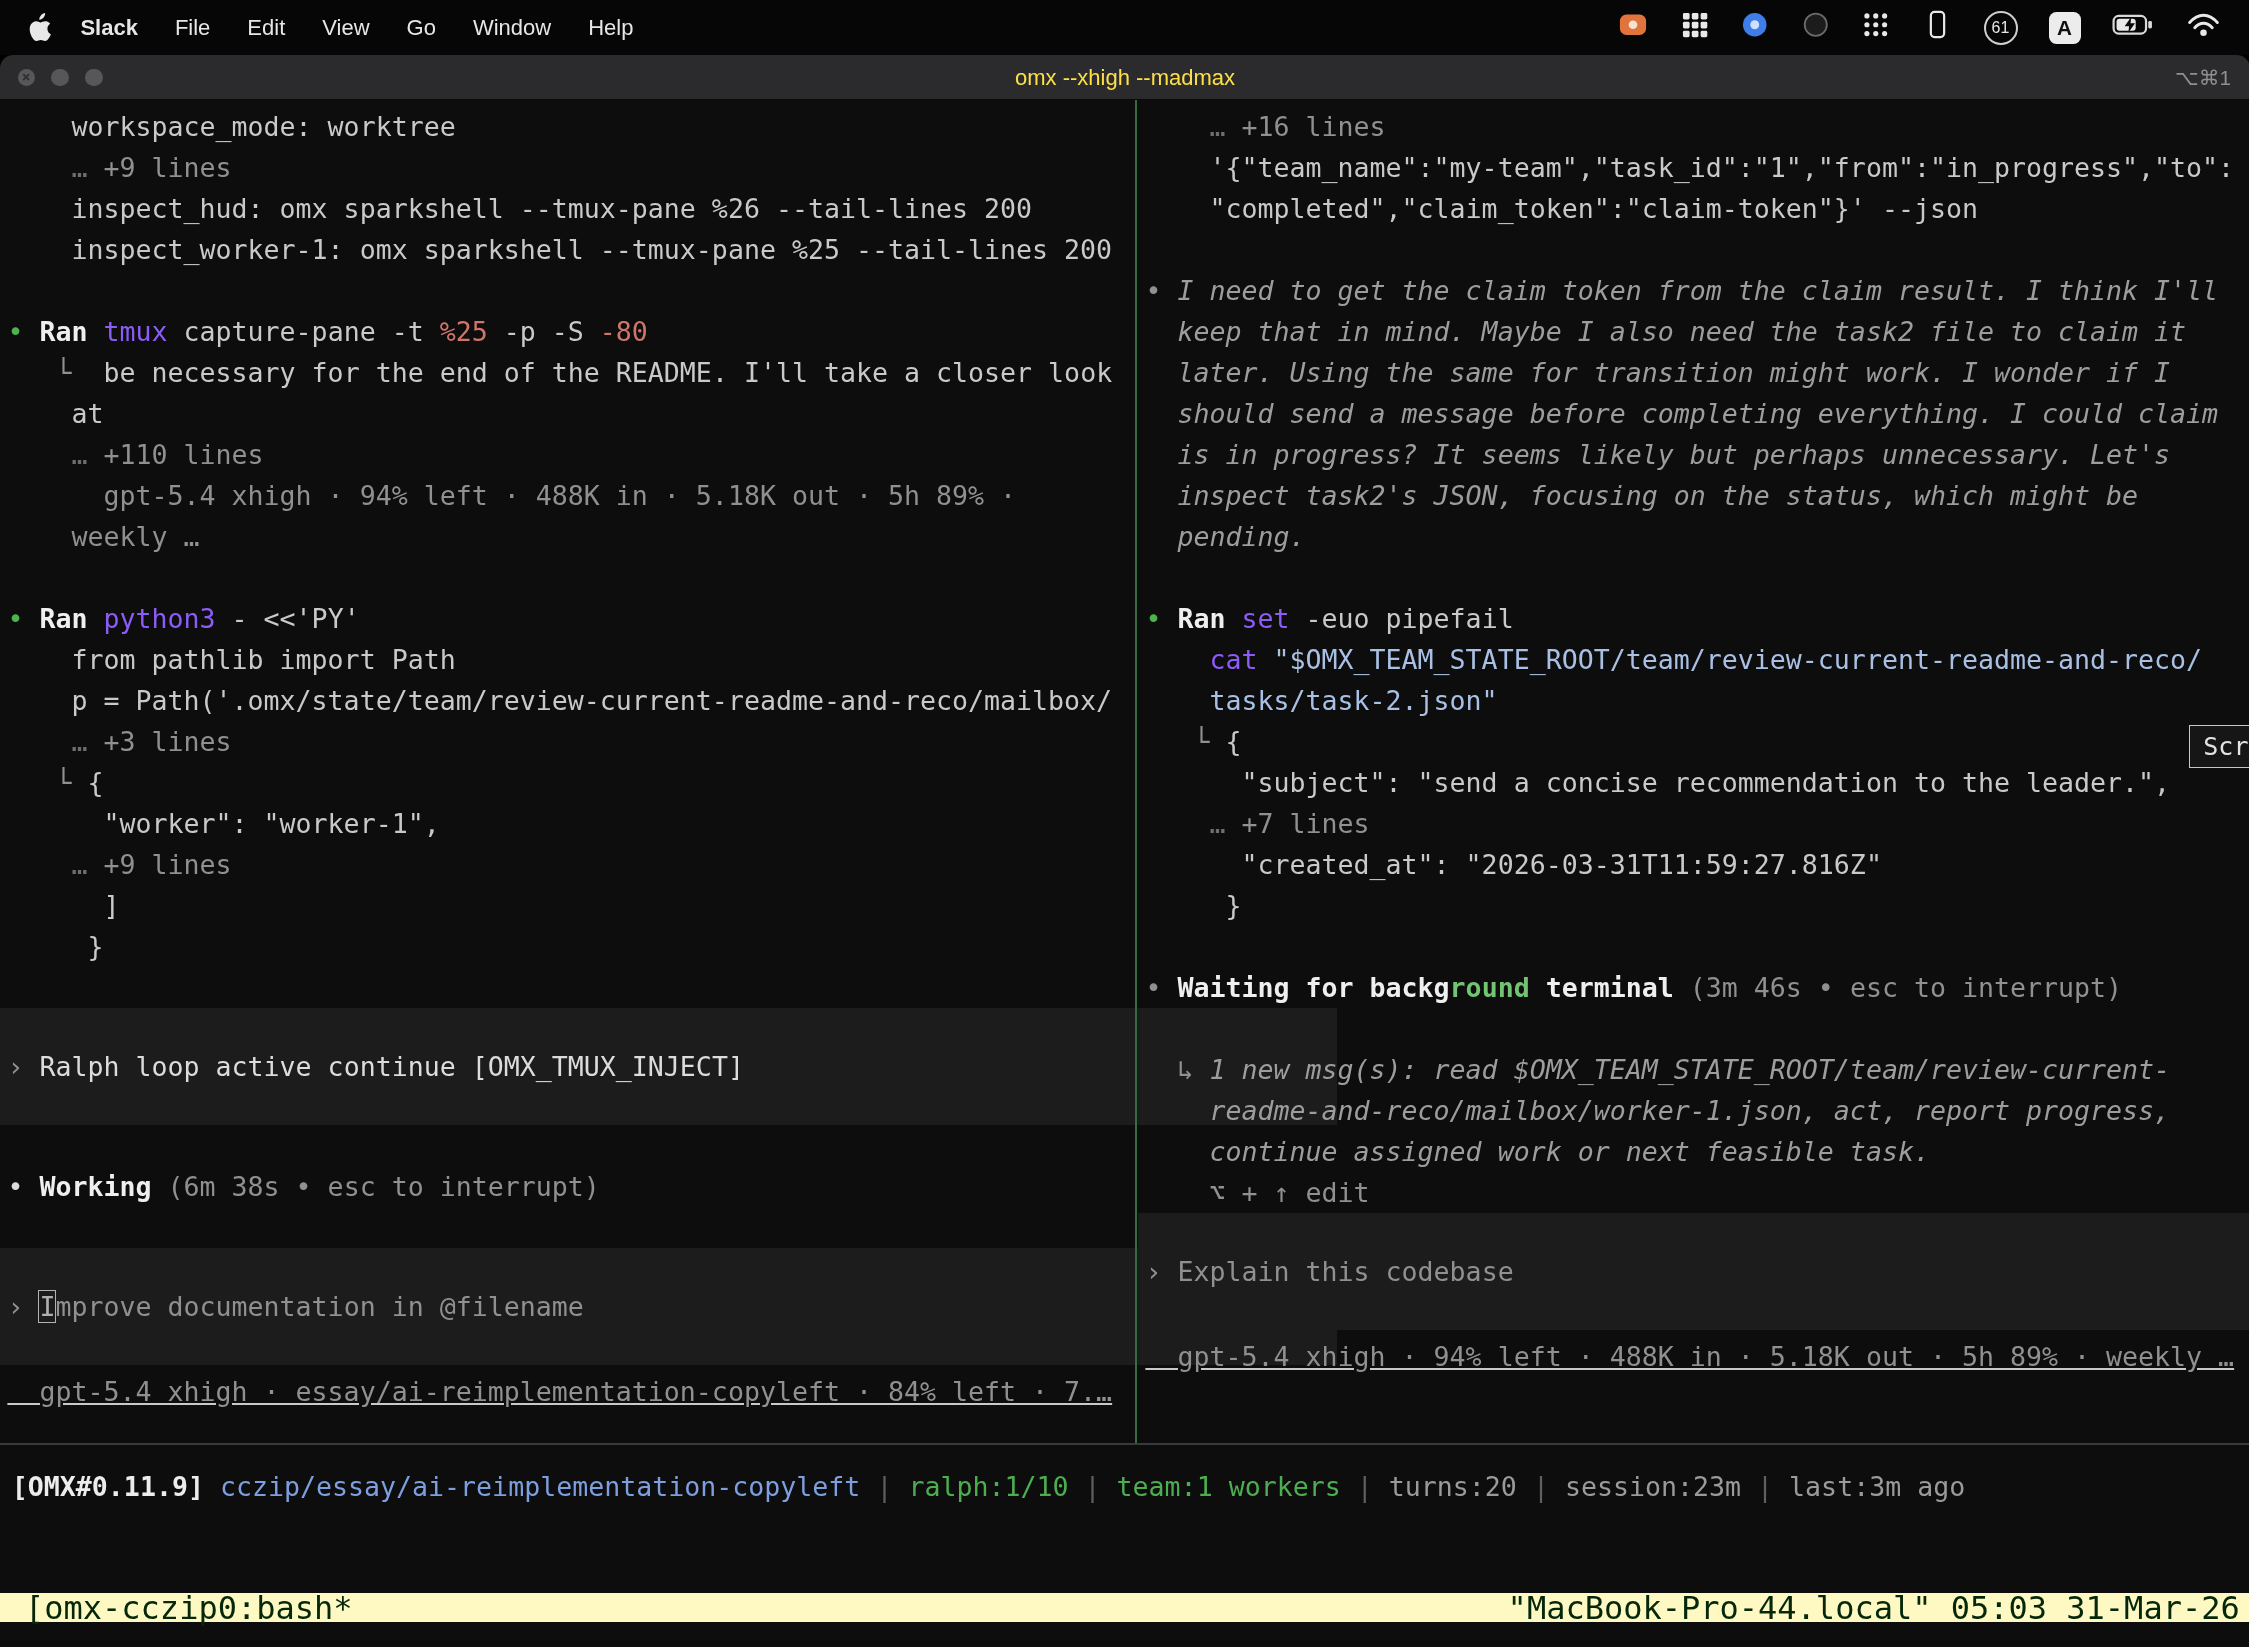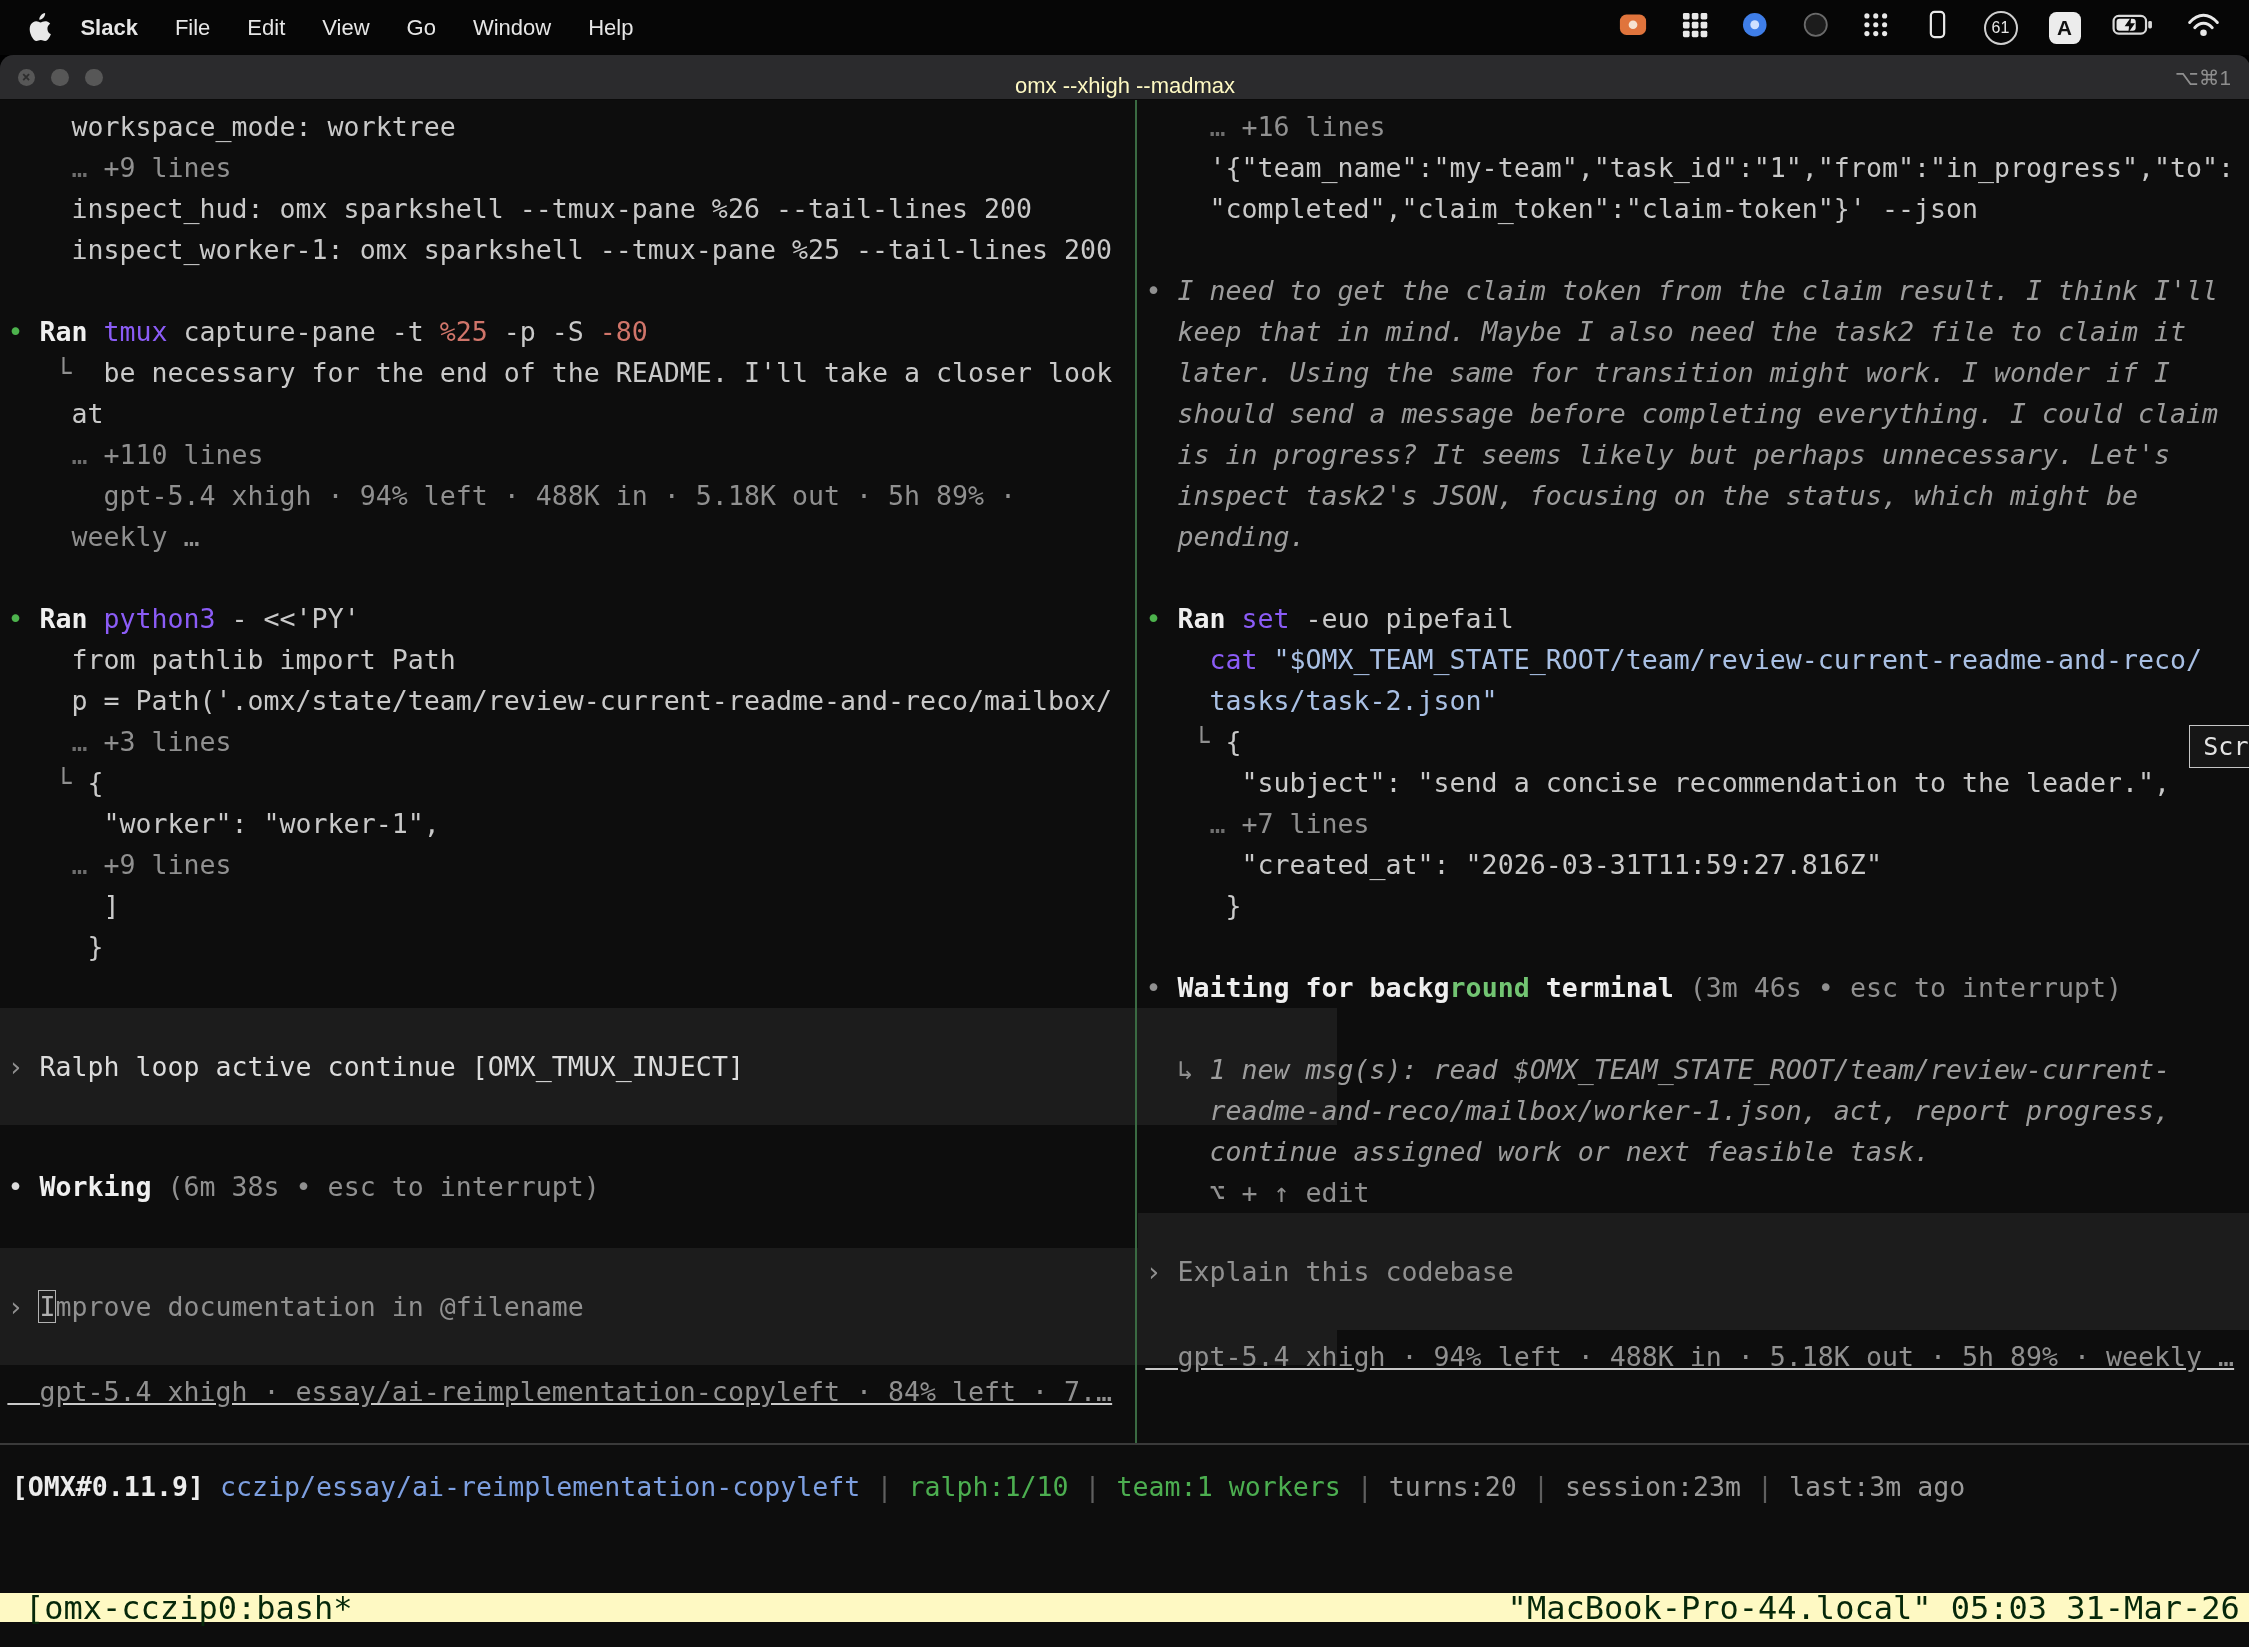--- a/index.html
+++ b/index.html
@@ -21,22 +21,22 @@
             font-size:20.7px;font-weight:700;display:flex;align-items:center;justify-content:center;}
 
   
   .window{position:absolute;top:55px;left:0;width:2250px;height:1593px;background:#0d0d0d;
           border-radius:13.3px 13.3px 0 0;overflow:hidden;}
   .titlebar{position:absolute;top:0;left:0;width:100%;height:45px;background:#2b2b2d;
             border-bottom:0.7px solid #0a0a0a;}
   .lights{position:absolute;left:17.7px;top:0;height:45px;display:flex;align-items:center;gap:16px;}
   .light{width:17.7px;height:17.7px;border-radius:50%;background:#575757;display:flex;
          align-items:center;justify-content:center;}
-  .wtitle{position:absolute;left:0;right:0;top:8px;height:45px;display:flex;align-items:center;
-          justify-content:center;color:#fef9c3;font-size:22px;}
+  .wtitle{position:absolute;left:0;right:0;top:0;height:45px;display:flex;align-items:center;
+          justify-content:center;color:#fde047;font-size:22px;}
   .wshortcut{position:absolute;right:19px;top:0;height:45px;display:flex;align-items:center;
              color:#8f8f8f;font-size:20.7px;}
 
   
   .pane{position:absolute;top:45px;overflow:hidden;padding:5.9px 0 0 7.4px;
         font-family:"DejaVu Sans Mono","Liberation Mono",monospace;
         font-size:26.6px;line-height:41px;color:#c9c9c9;}
   .pane-left{left:0;width:1337px;height:1343px;}
   .pane-right{left:1138px;width:1112px;height:1343px;border-radius:26px;}
   .vdiv{position:absolute;left:1135px;top:45px;width:2.2px;height:1343px;background:#3a6a42;}

